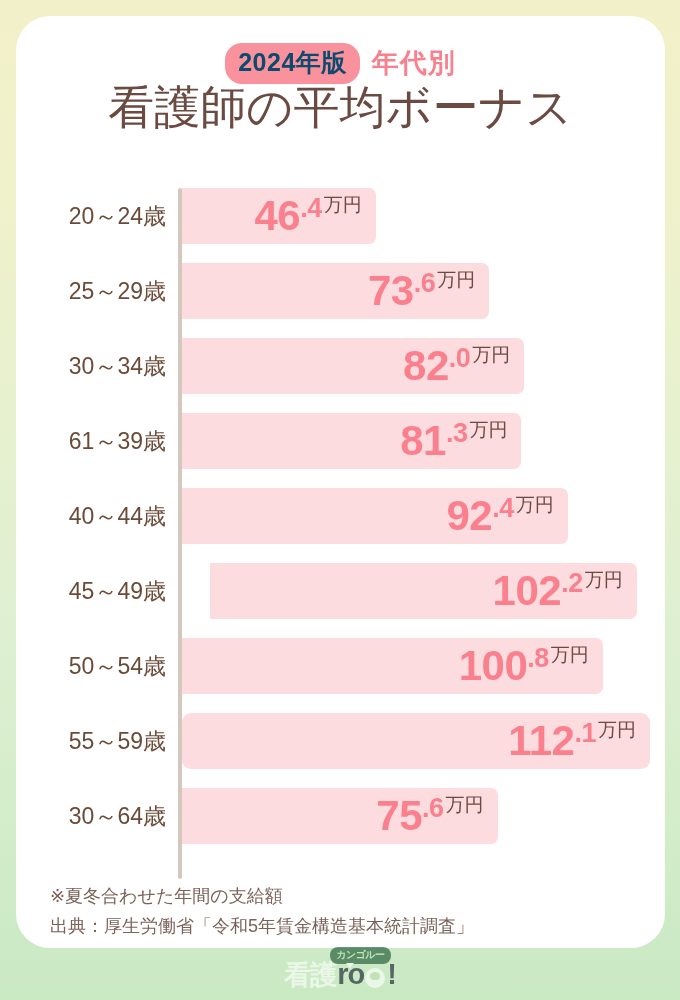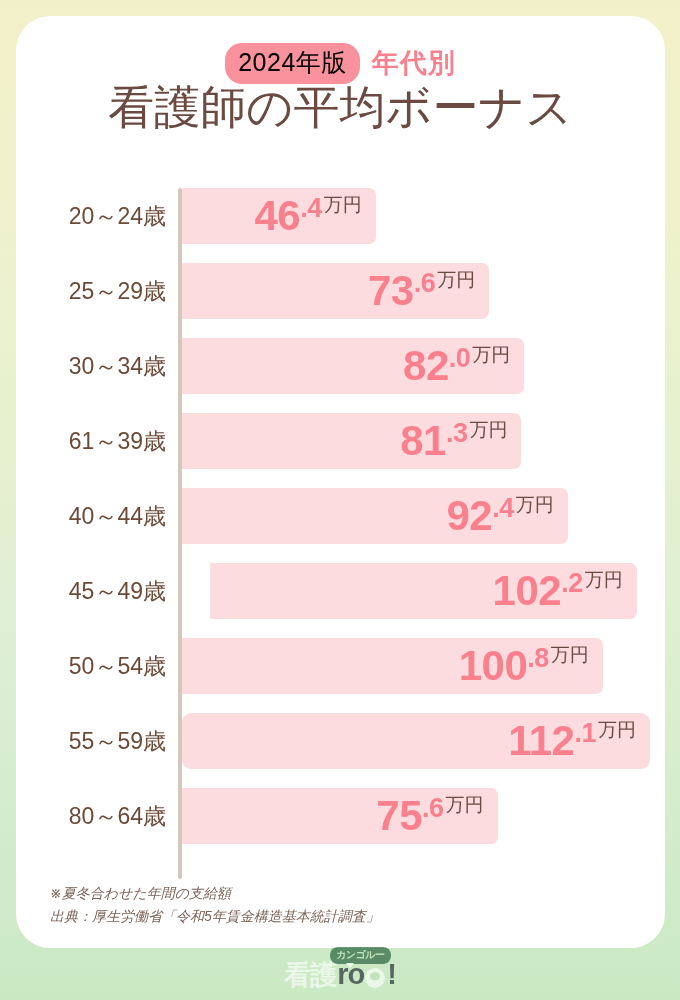--- a/index.html
+++ b/index.html
@@ -46,23 +46,23 @@
     height: 38px;
     display: flex;
     align-items: center;
     justify-content: center;
     gap: 12px;
   }
 
   .year-badge {
     display: inline-block;
     background: #F9929C;
-    color: #000000;
+    color: #0c4a6e;
     font-size: 25px;
-    font-weight: normal;
+    font-weight: bold;
     letter-spacing: 0.5px;
     line-height: 1;
     padding: 7px 13px 9px 13px;
     border-radius: 17px;
   }
 
   .eyebrow-sub {
     display: inline-block;
     color: #F9818E;
     font-size: 27px;
@@ -172,24 +172,23 @@
   
   .notes {
     position: absolute;
     left: 34px;
     top: 866px;
     width: 560px;
   }
 
   .note-line {
     color: #7A6258;
-    font-size: 14px;
+    font-size: 18px;
     line-height: 1.65;
     white-space: nowrap;
-    font-style: italic;
   }
 
   
   .logo-wrap {
     position: absolute;
     left: 0;
     top: 948px;
     width: 680px;
     height: 52px;
     display: flex;
@@ -359,21 +358,21 @@
             <div class="row-label">55～59歳</div>
             <div class="bar" style="width: 468px; border-radius: 9px;">
               <div class="bar-value">
                 <span class="val-int">112</span>
                 <span class="val-dec">.1</span>
                 <span class="val-unit">万円</span>
               </div>
             </div>
           </div>
           <div class="row">
-            <div class="row-label">80～64歳</div>
+            <div class="row-label">30～64歳</div>
             <div class="bar" style="width: 315.618px;">
               <div class="bar-value">
                 <span class="val-int">75</span>
                 <span class="val-dec">.6</span>
                 <span class="val-unit">万円</span>
               </div>
             </div>
           </div>
         </div>
     </div>

